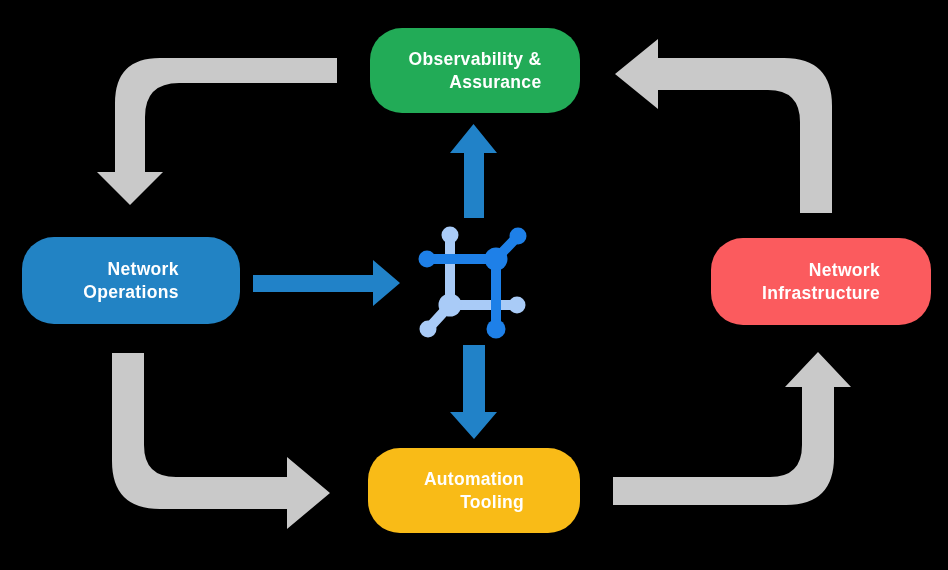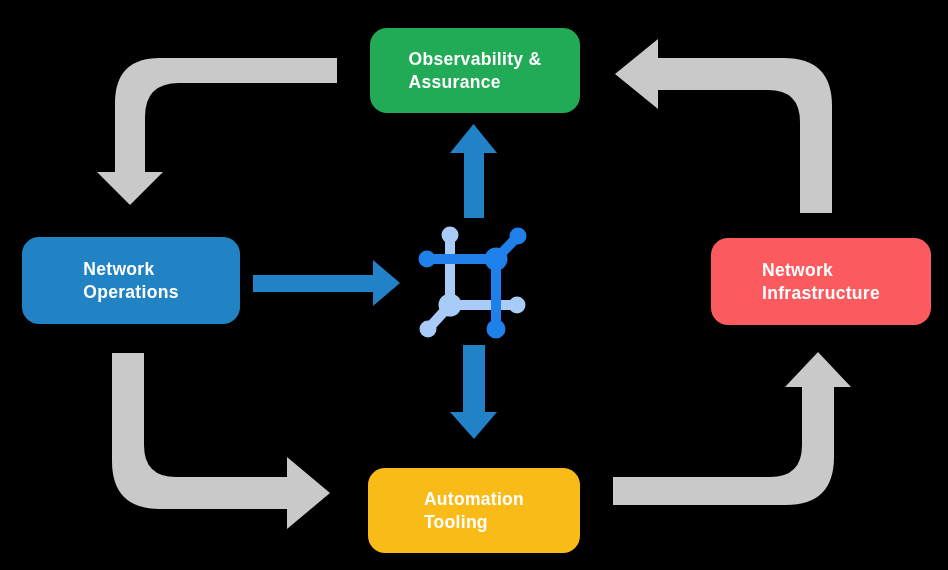--- a/index.html
+++ b/index.html
@@ -17,39 +17,39 @@
   }
   .overlay {
     position: absolute;
     left: 0;
     top: 0;
     width: 948px;
     height: 570px;
   }
   .node {
     position: absolute;
-    border-radius: 17px;
+    border-radius: 32px;
     display: flex;
     align-items: center;
     justify-content: center;
-    text-align: left;
+    text-align: right;
     z-index: 2;
   }
   .node-label {
     color: #ffffff;
     font-size: 17.5px;
     line-height: 23px;
     font-weight: 600;
     letter-spacing: 0.3px;
     white-space: pre-line;
   }
   .node--observability { left: 370px; top: 28px;  width: 210px; height: 85px; background: #22AB57; }
   .node--operations    { left: 22px;  top: 237px; width: 218px; height: 87px; background: #2283C4; }
   .node--infrastructure{ left: 711px; top: 238px; width: 220px; height: 87px; background: #FB5B5E; }
-  .node--tooling       { left: 368px; top: 468px; width: 212px; height: 85px; background: #F9BB17; }
+  .node--tooling       { left: 368px; top: 448px; width: 212px; height: 85px; background: #F9BB17; }
 </style>
 </head>
 <body>
 
 <div class="stage">
 
   <svg class="overlay" width="948" height="570" viewBox="0 0 948 570" aria-hidden="true">
 
     <path fill="currentColor" d="M 337 58 L 160 58 Q 115 58 115 103 L 115 172 L 97 172 L 130 205 L 163 172 L 145 172 L 145 117 Q 145 83 179 83 L 337 83 Z" color="#C9C9C9"></path>
 

